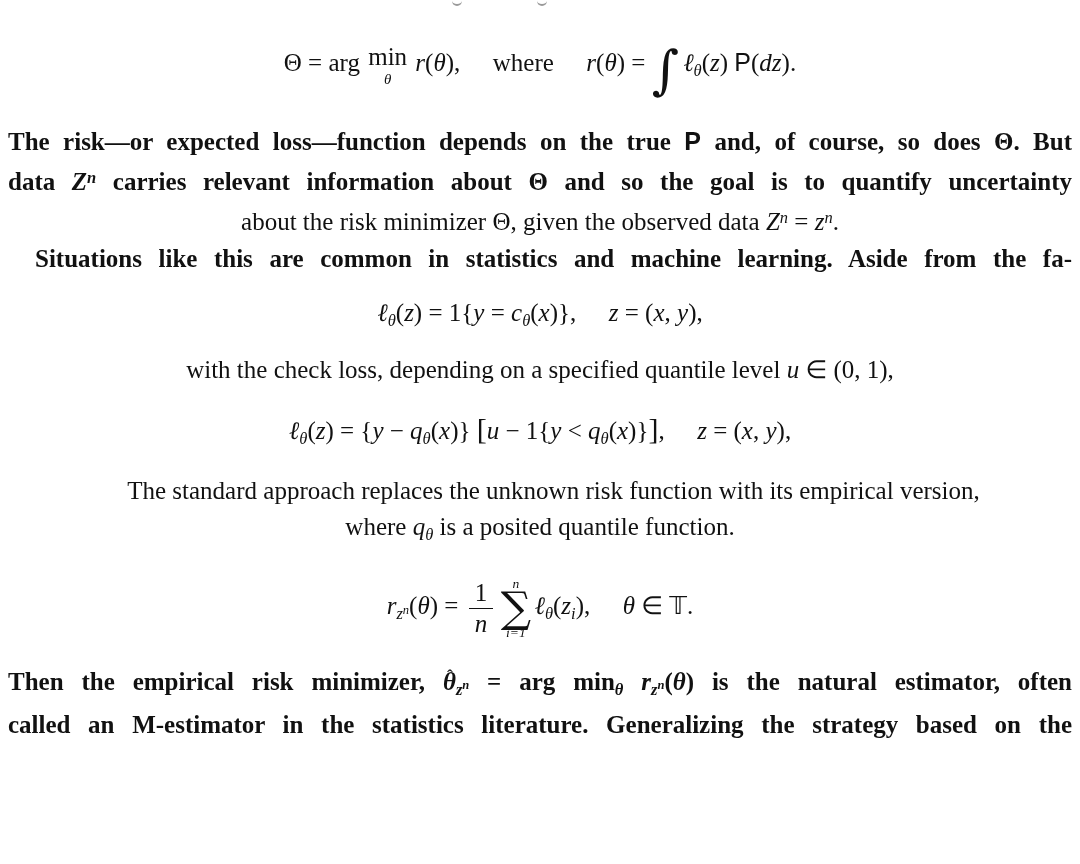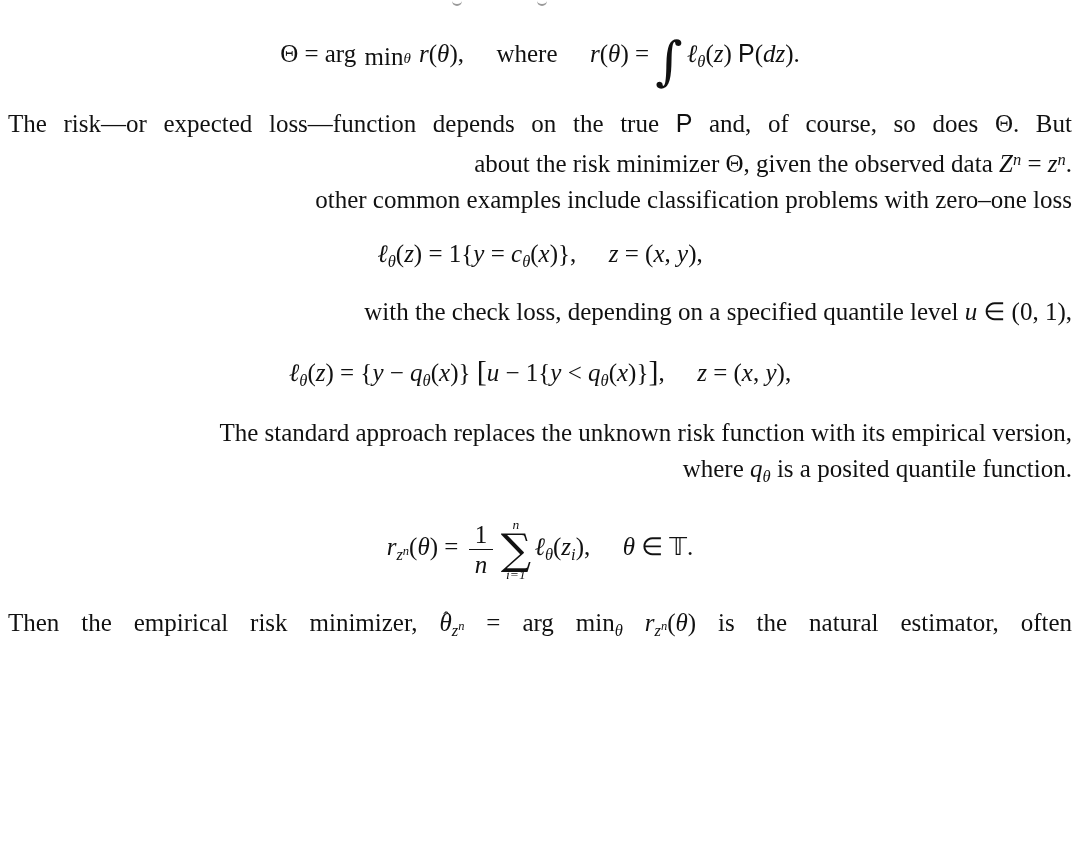--- a/index.html
+++ b/index.html
@@ -20,23 +20,23 @@
     position: absolute; top: 0; height: 4px; width: 10px;
     border-bottom: 2px solid #9a9a9a; border-radius: 0 0 6px 6px;
   }
   .frag-a { left: 452px; }
   .frag-b { left: 537px; }
 
   .para { margin: 0; }
   .line {
     display: block;
     line-height: 36px;
-    text-align: right;
+    text-align: center;
   }
-  .line.just { text-align: justify; text-align-last: justify; }
+  .line.just { text-align: justify; text-align-last: justify; font-weight: bold; }
   .line.indent { text-indent: 27px; }
 
   .equation {
     text-align: center;
     line-height: 1.15;
   }
   .eq-1 { padding: 30px 0 22px; }
   .eq-2 { padding: 22px 0 22px; }
   .eq-3 { padding: 24px 0 24px; }
   .eq-4 { padding: 24px 0 24px; }
@@ -47,21 +47,21 @@
   .seg.sf { font-family: "Liberation Sans", sans-serif; }
   .seg.bb { font-family: "DejaVu Sans", sans-serif; }
   .seg.big { font-size: 120%; }
   .seg.sub  { font-size: 66%; font-style: italic; vertical-align: -0.28em; }
   .seg.sup  { font-size: 66%; font-style: italic; vertical-align: 0.45em; }
   .seg.ssup { font-size: 50%; font-style: italic; vertical-align: 0.05em; }
 
   .sp { display: inline-block; }
 
   .underset {
-    display: inline-flex; flex-direction: row; align-items: center;
+    display: inline-flex; flex-direction: column; align-items: center;
     vertical-align: middle; line-height: 1; margin: 14px 0.08em;
   }
   .underset .u-top { font-style: normal; }
   .underset .u-bot { font-size: 60%; font-style: italic; margin-top: 3px; }
 
   .frac {
     display: inline-flex; flex-direction: column; align-items: center;
     vertical-align: middle; line-height: 1.1; margin: 0 0.18em;
   }
   .frac .num { padding: 0 0.22em 1px; border-bottom: 1.6px solid #111; }
@@ -93,25 +93,26 @@
   <span class="clip-frag frag-a"></span>
   <span class="clip-frag frag-b"></span>
 
   <div class="equation eq-1"><span class="seg rm">Θ = arg </span><span class="underset">
         <span class="u-top">min</span>
         <span class="u-bot">θ</span>
       </span><span class="seg it"> r</span><span class="seg rm">(</span><span class="seg it">θ</span><span class="seg rm">),</span><span class="sp" style="width: 1.3em;"></span><span class="seg rm">where</span><span class="sp" style="width: 1.3em;"></span><span class="seg it">r</span><span class="seg rm">(</span><span class="seg it">θ</span><span class="seg rm">) = </span><span class="intg">∫</span><span class="seg it">ℓ</span><span class="seg sub">θ</span><span class="seg rm">(</span><span class="seg it">z</span><span class="seg rm">) </span><span class="seg sf">P</span><span class="seg rm">(</span><span class="seg it">dz</span><span class="seg rm">).</span></div>
 
   <div class="para">
     <span class="line just"><span class="seg rm">The risk—or expected loss—function depends on the true </span><span class="seg sf">P</span><span class="seg rm"> and, of course, so does Θ. But</span></span>
+    <span class="line just"><span class="seg rm">data </span><span class="seg it">Z</span><span class="seg sup">n</span><span class="seg rm"> carries relevant information about Θ and so the goal is to quantify uncertainty</span></span>
     <span class="line"><span class="seg rm">about the risk minimizer Θ, given the observed data </span><span class="seg it">Z</span><span class="seg sup">n</span><span class="seg rm"> = </span><span class="seg it">z</span><span class="seg sup">n</span><span class="seg rm">.</span></span>
   </div>
 
   <div class="para">
-    <span class="line"><span class="seg rm">other common examples include classification problems with zero–one loss</span></span>
+    <span class="line just indent"><span class="seg rm">Situations like this are common in statistics and machine learning. Aside from the fa-</span></span>
   </div>
 
   <div class="equation eq-2"><span class="seg it">ℓ</span><span class="seg sub">θ</span><span class="seg rm">(</span><span class="seg it">z</span><span class="seg rm">) = 1{</span><span class="seg it">y</span><span class="seg rm"> = </span><span class="seg it">c</span><span class="seg sub">θ</span><span class="seg rm">(</span><span class="seg it">x</span><span class="seg rm">)},</span><span class="sp" style="width: 1.3em;"></span><span class="seg it">z</span><span class="seg rm"> = (</span><span class="seg it">x</span><span class="seg rm">, </span><span class="seg it">y</span><span class="seg rm">),</span></div>
 
   <div class="para">
     <span class="line"><span class="seg rm">with the check loss, depending on a specified quantile level </span><span class="seg it">u</span><span class="seg rm"> ∈ (0, 1),</span></span>
   </div>
 
   <div class="equation eq-3"><span class="seg it">ℓ</span><span class="seg sub">θ</span><span class="seg rm">(</span><span class="seg it">z</span><span class="seg rm">) = {</span><span class="seg it">y</span><span class="seg rm"> − </span><span class="seg it">q</span><span class="seg sub">θ</span><span class="seg rm">(</span><span class="seg it">x</span><span class="seg rm">)} </span><span class="seg big">[</span><span class="seg it">u</span><span class="seg rm"> − 1{</span><span class="seg it">y</span><span class="seg rm"> &lt; </span><span class="seg it">q</span><span class="seg sub">θ</span><span class="seg rm">(</span><span class="seg it">x</span><span class="seg rm">)}</span><span class="seg big">]</span><span class="seg rm">,</span><span class="sp" style="width: 1.3em;"></span><span class="seg it">z</span><span class="seg rm"> = (</span><span class="seg it">x</span><span class="seg rm">, </span><span class="seg it">y</span><span class="seg rm">),</span></div>
 
@@ -124,15 +125,16 @@
         <span class="num">1</span>
         <span class="den">n</span>
       </span><span class="sum">
         <span class="limit">n</span>
         <span class="op">∑</span>
         <span class="limit">i=1</span>
       </span><span class="seg it">ℓ</span><span class="seg sub">θ</span><span class="seg rm">(</span><span class="seg it">z</span><span class="seg sub">i</span><span class="seg rm">),</span><span class="sp" style="width: 1.3em;"></span><span class="seg it">θ</span><span class="seg rm"> ∈ </span><span class="seg bb">𝕋</span><span class="seg rm">.</span></div>
 
   <div class="para">
     <span class="line just"><span class="seg rm">Then the empirical risk minimizer, </span><span class="hat"><span class="mark">ˆ</span><span class="hbase">θ</span></span><span class="seg sub">z</span><span class="seg ssup">n</span><span class="seg rm"> = arg min</span><span class="seg sub">θ</span><span class="seg rm"> </span><span class="seg it">r</span><span class="seg sub">z</span><span class="seg ssup">n</span><span class="seg rm">(</span><span class="seg it">θ</span><span class="seg rm">) is the natural estimator, often</span></span>
+    <span class="line just"><span class="seg rm">called an M-estimator in the statistics literature. Generalizing the strategy based on the</span></span>
   </div>
 
 </div>
 
 </body></html>

